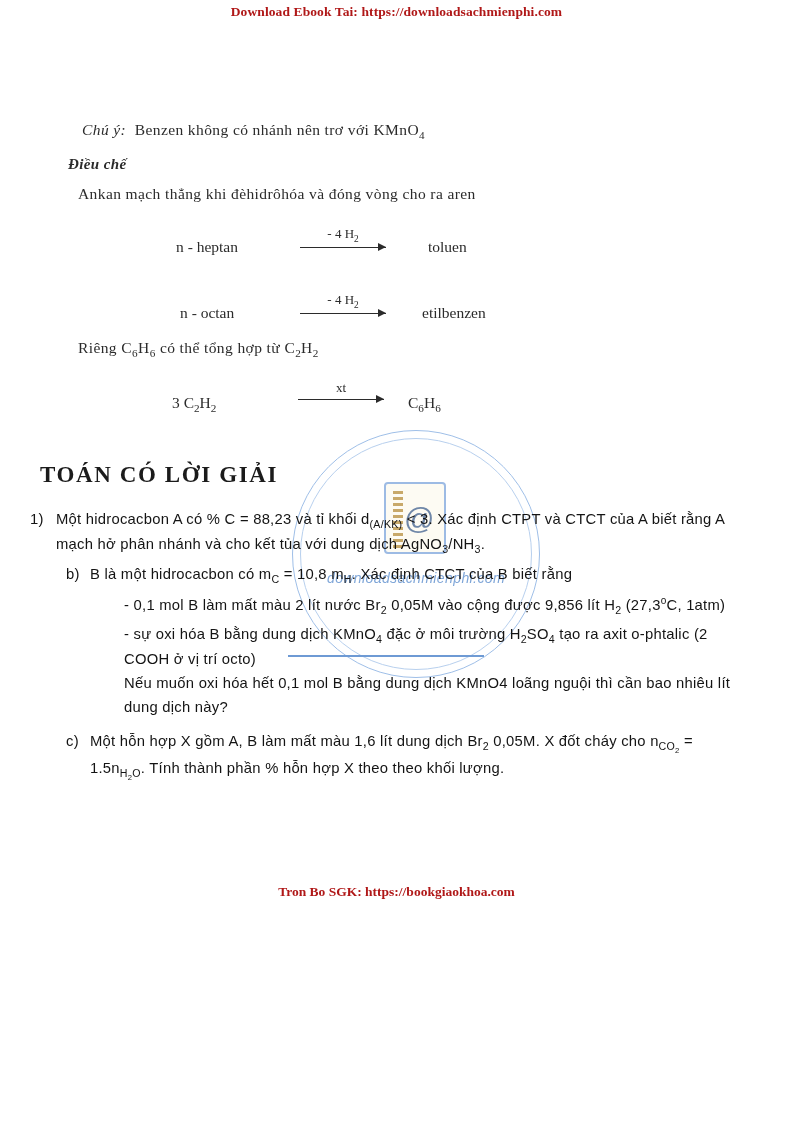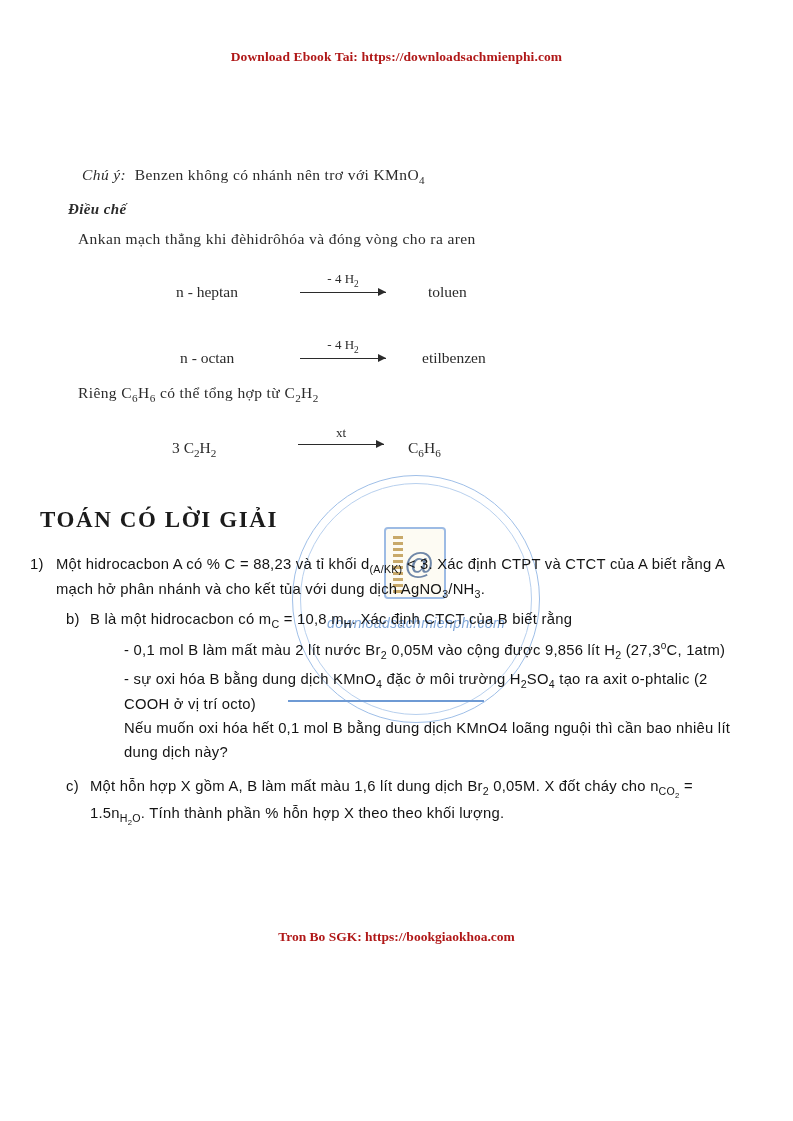--- a/index.html
+++ b/index.html
@@ -8,21 +8,20 @@
     background: #ffffff;
   }
   .page {
     position: relative;
     width: 793px;
     height: 914px;
     background: #ffffff;
     overflow: hidden;
     font-family: "Liberation Serif", serif;
     color: #1a1a1a;
-    margin-top: 45px;
   }
   .top-banner {
     position: absolute;
     top: 4px;
     left: 0;
     width: 793px;
     text-align: center;
     font-family: "Liberation Serif", serif;
     font-size: 13.5px;
     font-weight: bold;

